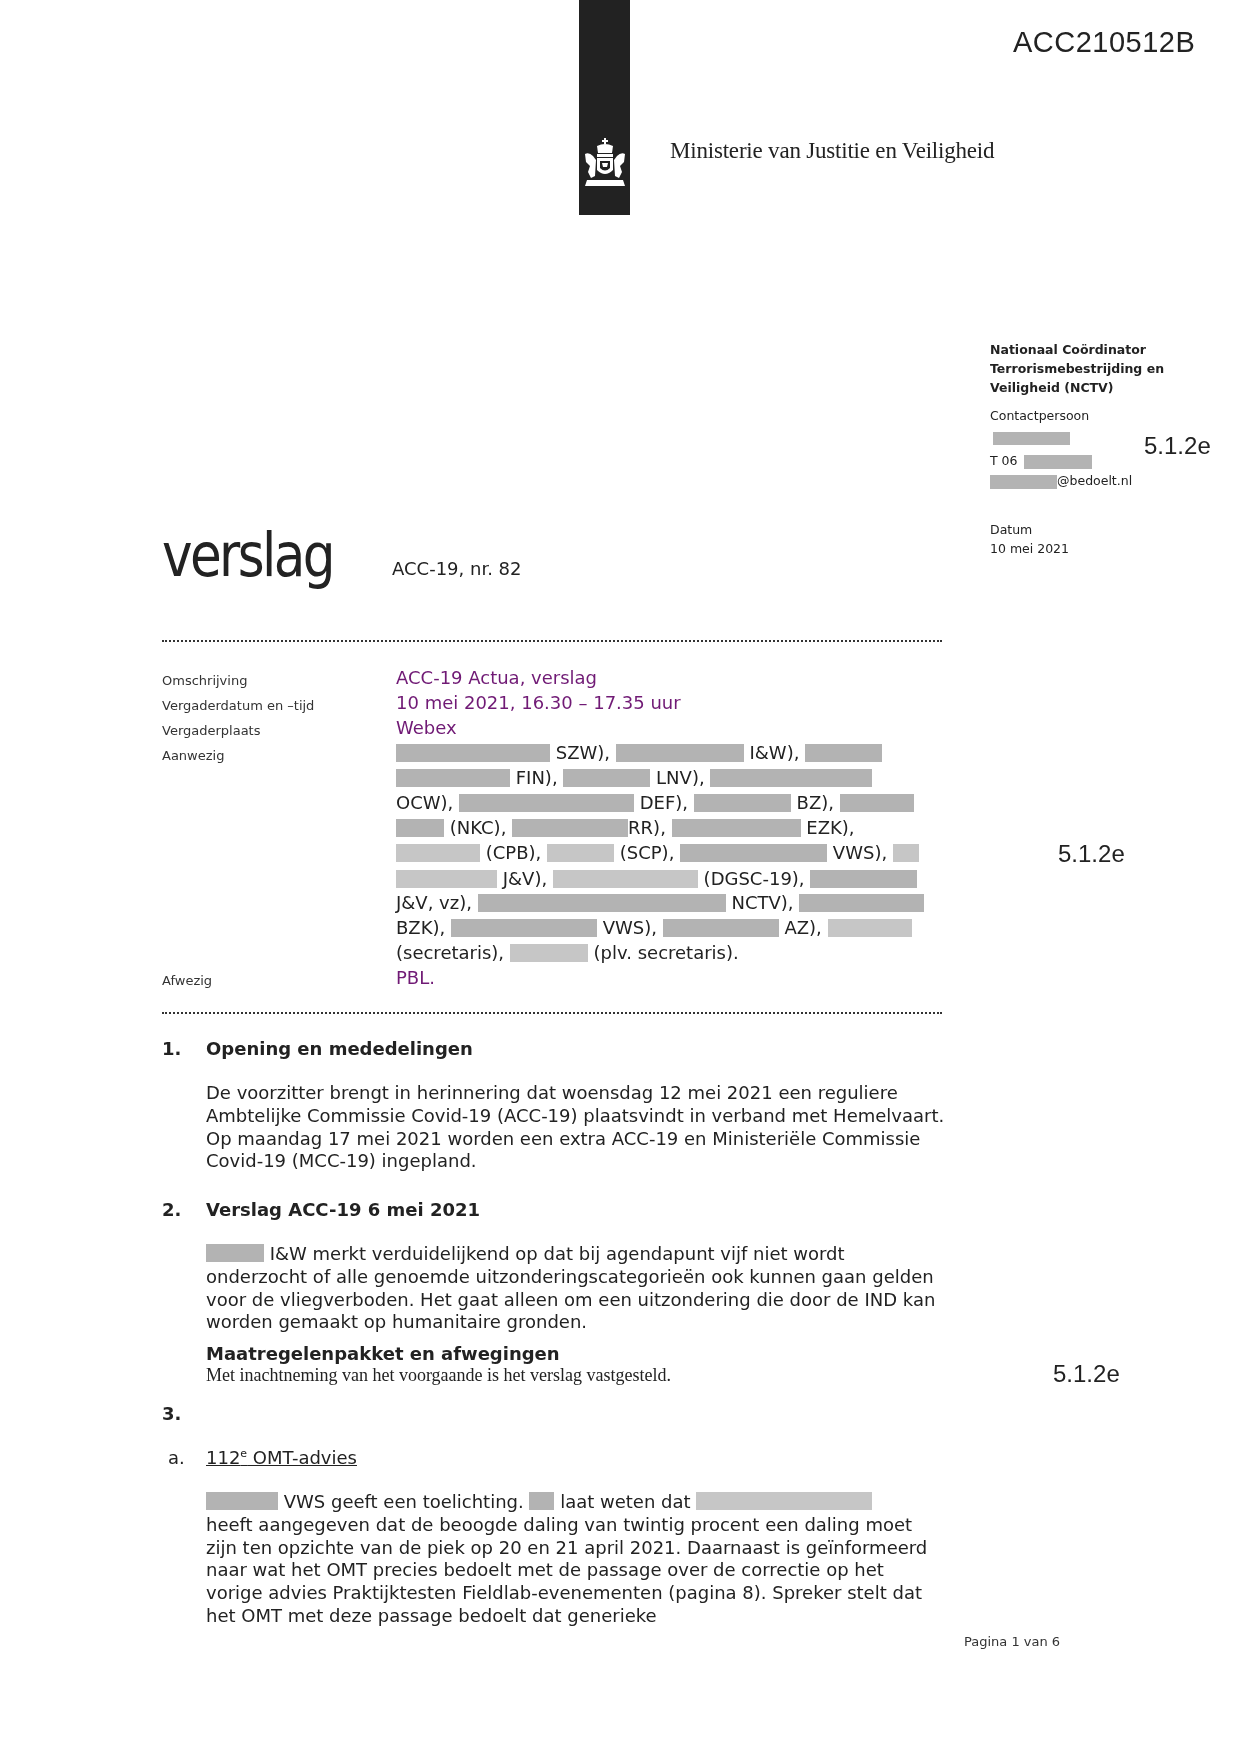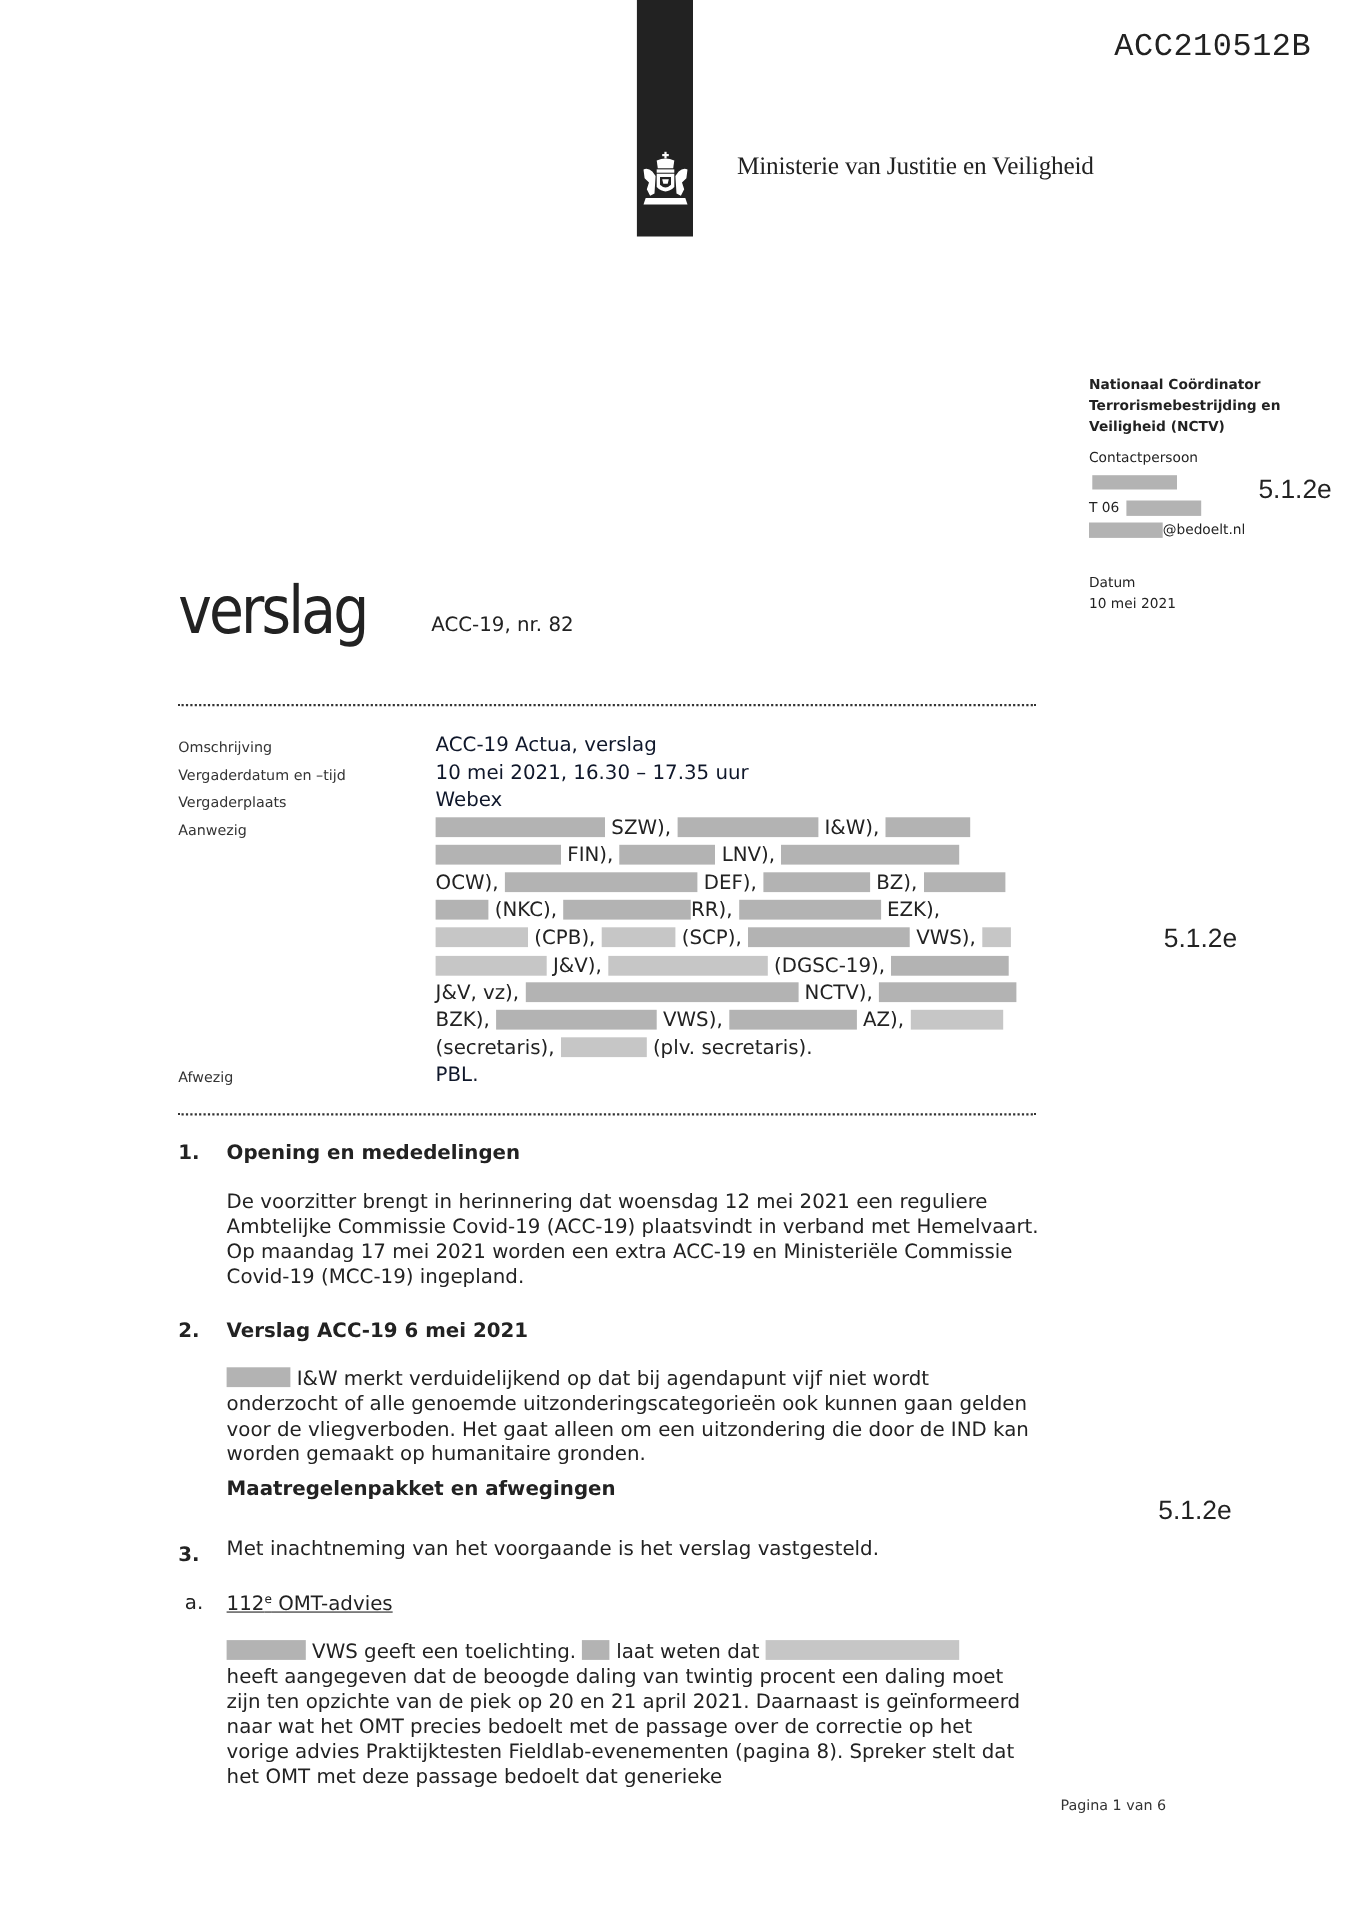--- a/index.html
+++ b/index.html
@@ -5,38 +5,38 @@
   * { box-sizing: border-box; margin: 0; padding: 0; }
   html, body { width: 1241px; height: 1755px; background: #ffffff; }
   body { position: relative; font-family: "DejaVu Sans", sans-serif; color: #222; overflow: hidden; }
 
   .abs { position: absolute; }
 
   
   .logo-bar { left: 579px; top: 0; width: 51px; height: 215px; background: #222; }
   .crest { left: 583px; top: 136px; width: 44px; height: 58px; }
   .ministry { left: 670px; top: 138px; font-family: "Liberation Serif", serif; font-size: 23px; color: #222; letter-spacing: -0.2px; }
-  .doc-code { left: 1013px; top: 26px; font-family: Liberation Mono, monospace; font-size: 29px; color: #222; letter-spacing: 0.5px; }
+  .doc-code { left: 1013px; top: 26px; font-family: Liberation Sans, sans-serif; font-size: 29px; color: #222; letter-spacing: 0.5px; }
 
   
   .side { left: 990px; font-size: 12.5px; line-height: 19px; color: #222; }
   .side .b { font-weight: bold; }
   .redact { display: inline-block; background: #b3b3b3; vertical-align: middle; }
   .redact.light { background: #c6c6c6; }
   .code512 { font-family: "Liberation Sans", sans-serif; font-size: 24px; color: #222; }
 
   
   .verslag { left: 162px; top: 520px; font-family: "DejaVu Sans", sans-serif; font-size: 60px; letter-spacing: -3px; color: #222; font-weight: normal; transform: scaleX(0.86); transform-origin: left top; }
   .acc-nr { left: 392px; top: 558px; font-size: 18px; color: #222; }
 
   .dotline { left: 162px; width: 780px; height: 0; border-top: 2px dotted #333; }
 
   
   .meta-label { left: 162px; font-size: 13px; color: #333; }
-  .meta-val { left: 396px; font-size: 18px; color: #0f172a; line-height: 25px; }
+  .meta-val { left: 396px; font-size: 18px; color: #701a75; line-height: 25px; }
   .att-line { left: 396px; font-size: 18px; line-height: 25px; white-space: nowrap; }
   .att-line .redact { height: 18px; margin-top: -3px; }
 
   
   .sec-num { left: 162px; font-size: 18px; font-weight: bold; }
   .sec-title { left: 206px; font-size: 18px; font-weight: bold; }
   .para { left: 206px; width: 740px; font-size: 18px; line-height: 22.8px; color: #222; }
   .para .redact { height: 18px; margin-top: -4px; }
   .sub-letter { left: 168px; font-size: 18px; }
   .sub-title { left: 206px; font-size: 18px; text-decoration: underline; }
@@ -174,21 +174,21 @@
 
 <div class="abs sec-num" style="top:1038px;">1.</div>
 <div class="abs sec-title" style="top:1038px;">Opening en mededelingen</div>
 <div class="abs para" style="top:1082px;">De voorzitter brengt in herinnering dat woensdag 12 mei 2021 een reguliere Ambtelijke Commissie Covid-19 (ACC-19) plaatsvindt in verband met Hemelvaart. Op maandag 17 mei 2021 worden een extra ACC-19 en Ministeriële Commissie Covid-19 (MCC-19) ingepland.</div>
 
 <div class="abs sec-num" style="top:1199px;">2.</div>
 <div class="abs sec-title" style="top:1199px;">Verslag ACC-19 6 mei 2021</div>
 <div class="abs para" style="top:1243px;">
   <span class="redact" style="width:58px;"></span><span> I&amp;W merkt verduidelijkend op dat bij agendapunt vijf niet wordt onderzocht of alle genoemde uitzonderingscategorieën ook kunnen gaan gelden voor de vliegverboden. Het gaat alleen om een uitzondering die door de IND kan worden gemaakt op humanitaire gronden.</span>
 </div>
-<div class="abs para" style="top:1398px;">Met inachtneming van het voorgaande is het verslag vastgesteld.</div>
+<div class="abs para" style="top:1364px;font-family:Liberation Serif, serif;">Met inachtneming van het voorgaande is het verslag vastgesteld.</div>
 <div class="abs code512" style="left:1053px;top:1360px;">5.1.2e</div>
 
 <div class="abs sec-num" style="top:1403px;">3.</div>
 <div class="abs sec-title" style="top:1343px;">Maatregelenpakket en afwegingen</div>
 <div class="abs sub-letter" style="top:1447px;">a.</div>
 <div class="abs sub-title" style="top:1447px;">
   <span>112</span><sup>e</sup><span> OMT-advies</span>
 </div>
 <div class="abs para" style="top:1491px;">
   <span class="redact" style="width:72px;"></span><span> VWS geeft een toelichting. </span><span class="redact" style="width:25px;"></span><span> laat weten dat </span><span class="redact light" style="width:176px;"></span><br>

